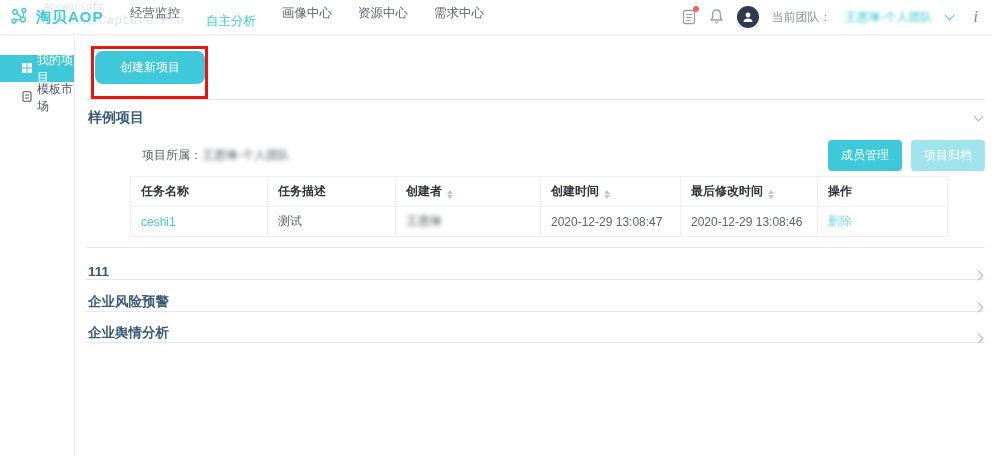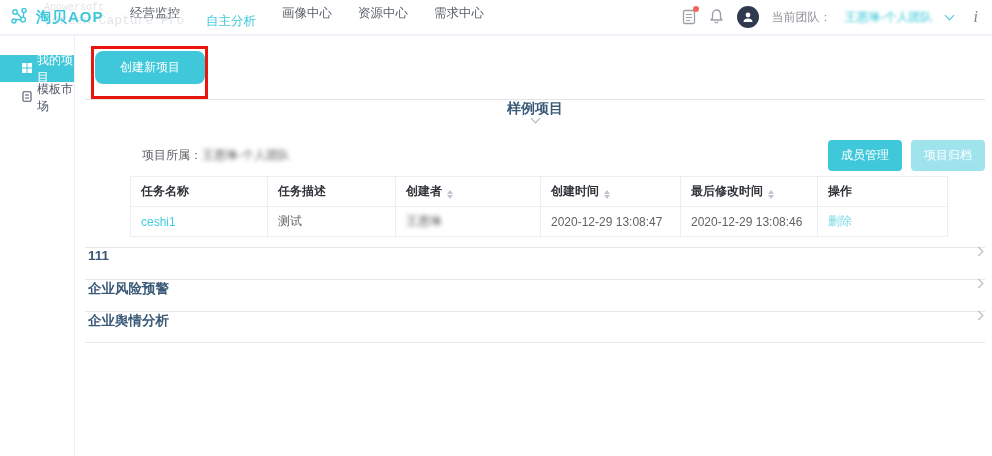--- a/index.html
+++ b/index.html
@@ -40,21 +40,21 @@
   .main { flex:1; position:relative; padding:0 7px 0 10px; }
 
   
   .create-area { height:64px; border-bottom:1px solid #e4e4e8; display:flex; align-items:center; position:relative; }
   .create-btn { margin-left:10px; background:#3ec8da; color:#fff; border:none; border-radius:8px;
     padding:8px 25px; font-size:12px; cursor:pointer; position:relative; z-index:1; }
   .red-annotation { position:absolute; left:6px; top:10px; width:117px; height:53px;
     border:3px solid #e8160c; z-index:2; pointer-events:none; }
 
   
-  .section-head { height:35px; display:flex; align-items:center; padding:0 3px;flex-direction:column; }
+  .section-head { height:35px; display:flex; align-items:center; padding:0 3px; }
   .section-title { font-size:14px; font-weight:bold; color:#3a5a78; }
   .chev { width:7px; height:7px; border-right:1.6px solid #aeb2ba; border-bottom:1.6px solid #aeb2ba;
     display:inline-block; }
   .chev.down { transform:rotate(45deg); margin-top:-3px; }
   .chev.right { transform:rotate(-45deg); }
   .head-spacer { margin-left:auto; }
 
   
   .project-body { padding-left:45px; padding-right:0; }
   .owner-row { display:flex; align-items:center; height:30px; margin-top:5px; padding-left:12px; }
@@ -76,21 +76,21 @@
   .cell-blur { color:#606266; filter:blur(2.2px); }
   .del-link { color:#7bdbe7; cursor:pointer; }
   .sort { display:inline-flex; flex-direction:column; gap:1px; margin-left:5px; vertical-align:1px; }
   .sort i { display:block; width:0; height:0; border-left:3.5px solid transparent;
     border-right:3.5px solid transparent; }
   .sort .up { border-bottom:4px solid #c0c4cc; }
   .sort .dn { border-top:4px solid #c0c4cc; }
 
   
   .collapsed-list { margin-top:10px; }
-  .collapsed-row { height:32px; border-top:1px solid #e8e8ec; display:flex; align-items:flex-start;
+  .collapsed-row { height:32px; border-top:1px solid #e8e8ec; display:flex; align-items:flex-end;
     padding:0 3px; cursor:pointer; }
   .collapsed-row:last-child { border-bottom:1px solid #e8e8ec; }
   .collapsed-title { font-size:13.5px; font-weight:bold; color:#3a5a78; }
 </style>
 </head>
 <body>
 
 <div class="header">
   <div class="watermark">
     <div class="w1">Apowersoft</div>

